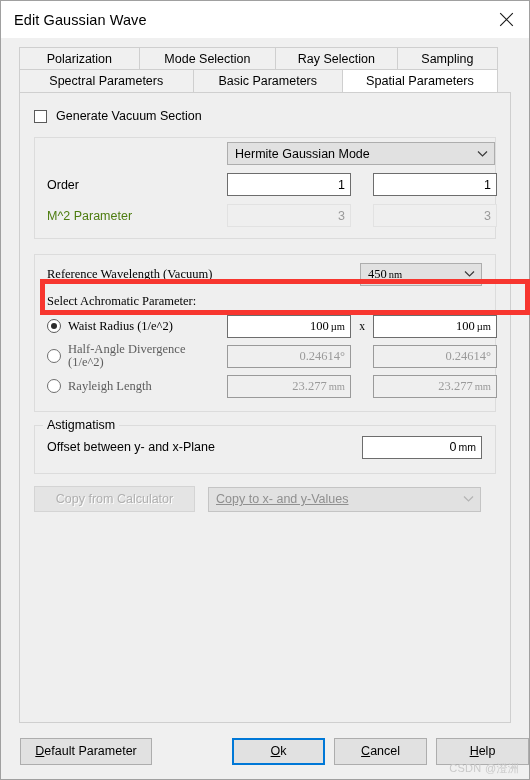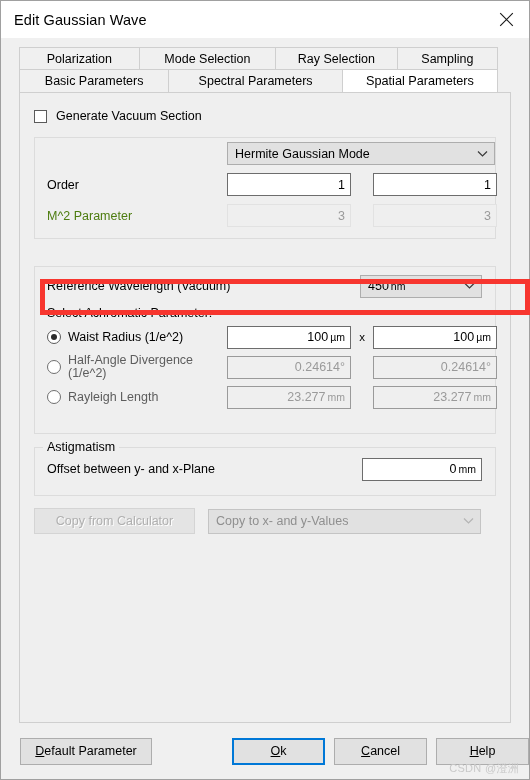--- a/index.html
+++ b/index.html
@@ -141,25 +141,25 @@
     padding:0 4px 0 7px;
     font-size:12.5px;
     cursor:pointer;
   }
   .combo .ctext { flex:1; white-space:nowrap; overflow:hidden; }
   .combo.wide-mode {
     width:270px;
     background:#e1e1e1;
   }
   .chev { width:16px; flex:none; display:flex; align-items:center; justify-content:center; }
-  .combo.dim { color:#8f8f8f; background:#e1e1e1; border-color:#c4c4c4; }
+  .combo.dim { color:#8f8f8f; background:#e1e1e1; border-color:#c4c4c4;text-decoration:underline; }
   .combo.dim .chev svg path { stroke:#b4b4b4; }
 
   
-  #ref-panel { margin-top:27px; padding-bottom:21px; }
+  #ref-panel { margin-top:15px; padding-bottom:10px;font-family:Liberation Serif, serif; }
   #ref-row {
     display:flex; align-items:center;
     height:30px;
     padding:0 13px 0 12px;
     margin-top:4px;
   }
   #ref-label { flex:1; font-size:12.5px; }
   #ref-combo { width:122px; flex:none; }
   #sel-ach {
     margin:5px 0 2px 12px;
@@ -292,25 +292,25 @@
         <span>Mode Selection</span>
       </div>
       <div class="tab" style="width:126px">
         <span>Ray Selection</span>
       </div>
       <div class="tab" style="width:104px">
         <span>Sampling</span>
       </div>
     </div>
     <div class="tab-row">
+      <div class="tab row2" style="width:180px">
+        <span>Spectral Parameters</span>
+      </div>
       <div class="tab row2" style="width:155px">
         <span>Basic Parameters</span>
-      </div>
-      <div class="tab row2" style="width:180px">
-        <span>Spectral Parameters</span>
       </div>
       <div class="tab row2 selected" style="width:161px">
         <span>Spatial Parameters</span>
       </div>
     </div>
   </div>
 
   <div id="tabpage">
 
     <div id="cs-row">

